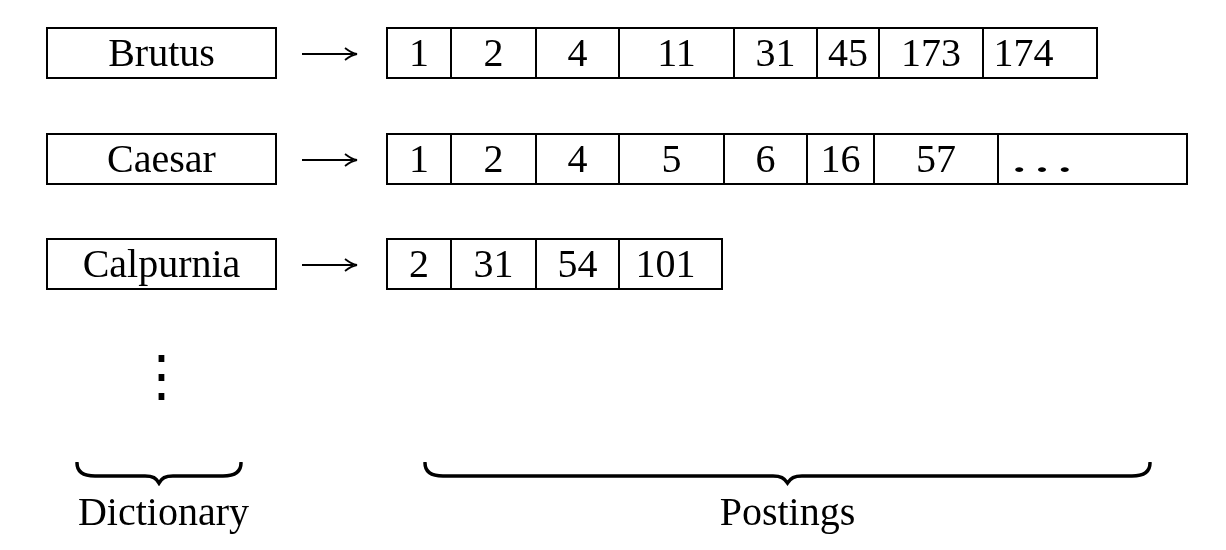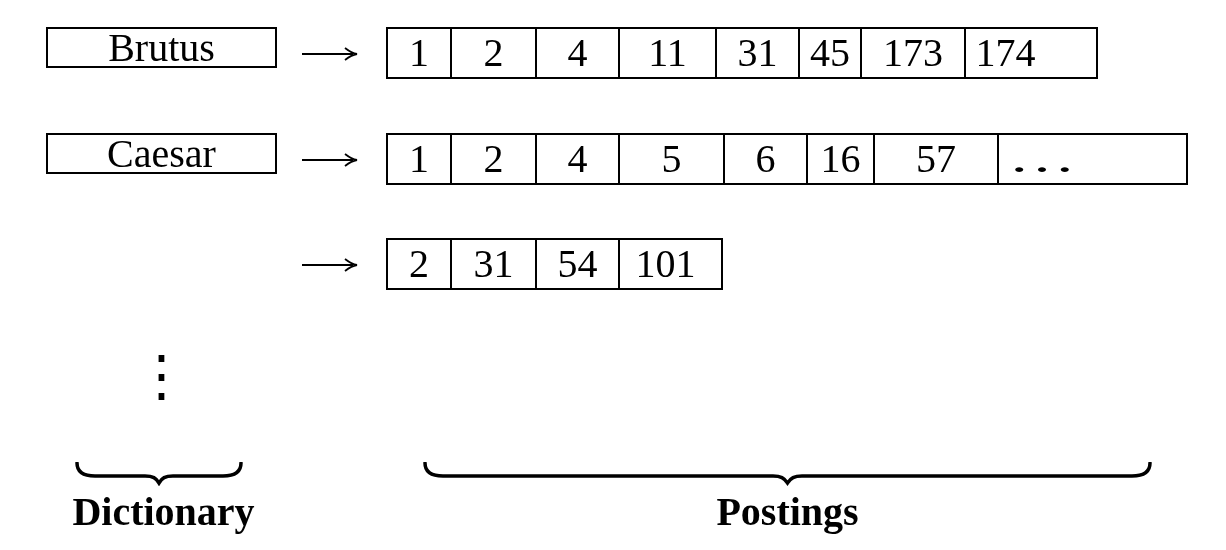--- a/index.html
+++ b/index.html
@@ -9,21 +9,21 @@
     height: 550px;
     background: #ffffff;
     color: #000000;
     font-family: "Liberation Serif", "DejaVu Serif", serif;
     overflow: hidden;
   }
   .termbox {
     position: absolute;
     left: 46px;
     width: 231px;
-    height: 41px;
+    height: 52px;
     border: 2px solid #000;
     box-sizing: border-box;
     display: flex;
     align-items: center;
     justify-content: center;
     font-size: 40px;
     line-height: 1;
   }
   .arrow {
     position: absolute;
@@ -65,21 +65,21 @@
   .brace path {
     fill: none;
     stroke: #000;
     stroke-width: 3.5;
     stroke-linecap: round;
   }
   .brace-label {
     position: absolute;
     top: 490px;
     text-align: center;
-    font-weight: bold;
+    font-weight: normal;
     font-size: 40px;
     line-height: 1.1;
   }
   #dict-label { left: 46px; width: 235px; }
   #post-label { left: 423px; width: 729px; }
   .arrow line, .arrow path {
     stroke: #000;
     stroke-width: 1.8;
     fill: none;
   }
@@ -93,21 +93,21 @@
     <span>Brutus</span>
   </div>
   <svg class="arrow" style="top:44px" viewBox="0 0 58 18">
     <line x1="1" y1="9" x2="52" y2="9"></line>
     <path d="M44,3 C48.5,6.5 52,8.4 56,9 C52,9.6 48.5,11.5 44,15"></path>
   </svg>
   <div class="plist" style="top:27px; width:712px">
     <div class="pcell" style="width:62px">1</div>
     <div class="pcell" style="width:85px">2</div>
     <div class="pcell" style="width:83px">4</div>
-    <div class="pcell" style="width:97px">11</div>
+    <div class="pcell" style="width:115px">11</div>
     <div class="pcell" style="width:83px">31</div>
     <div class="pcell" style="width:62px">45</div>
     <div class="pcell" style="width:104px">173</div>
     <div class="pcell" style="width:81px">174</div>
   </div>
 
   <div class="termbox" style="top:133px">
     <span>Caesar</span>
   </div>
   <svg class="arrow" style="top:150px" viewBox="0 0 58 18">
@@ -120,20 +120,23 @@
     <div class="pcell" style="width:83px">4</div>
     <div class="pcell" style="width:105px">5</div>
     <div class="pcell" style="width:83px">6</div>
     <div class="pcell" style="width:67px">16</div>
     <div class="pcell" style="width:124px">57</div>
     <div class="pcell ellipsis" style="width:88px">
         <span>…</span>
       </div>
   </div>
 
+  <div class="termbox" style="top:238px">
+    <span>Calpurnia</span>
+  </div>
   <svg class="arrow" style="top:255px" viewBox="0 0 58 18">
     <line x1="1" y1="9" x2="52" y2="9"></line>
     <path d="M44,3 C48.5,6.5 52,8.4 56,9 C52,9.6 48.5,11.5 44,15"></path>
   </svg>
   <div class="plist" style="top:238px; width:337px">
     <div class="pcell" style="width:62px">2</div>
     <div class="pcell" style="width:85px">31</div>
     <div class="pcell" style="width:83px">54</div>
     <div class="pcell" style="width:93px">101</div>
   </div>

